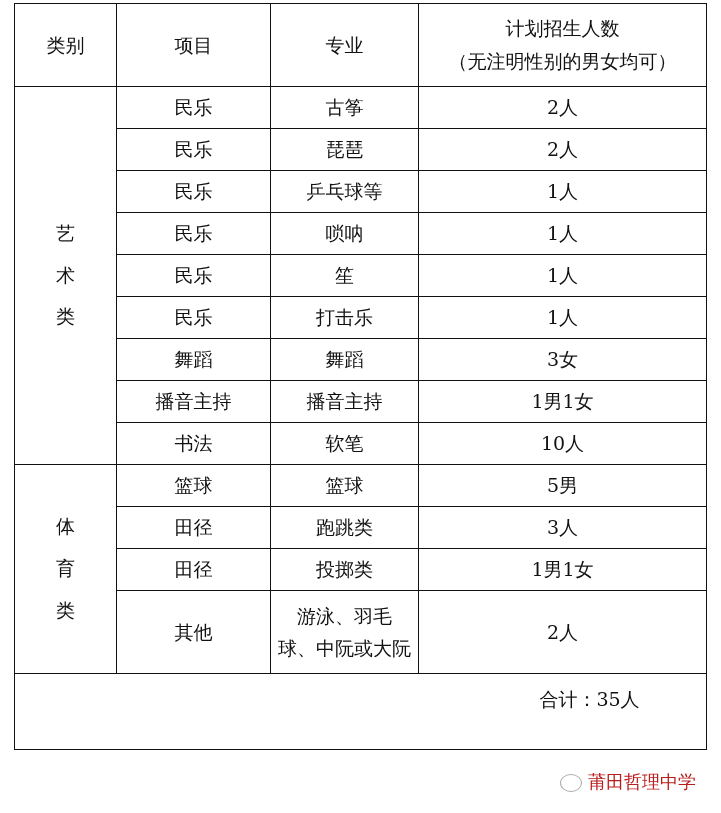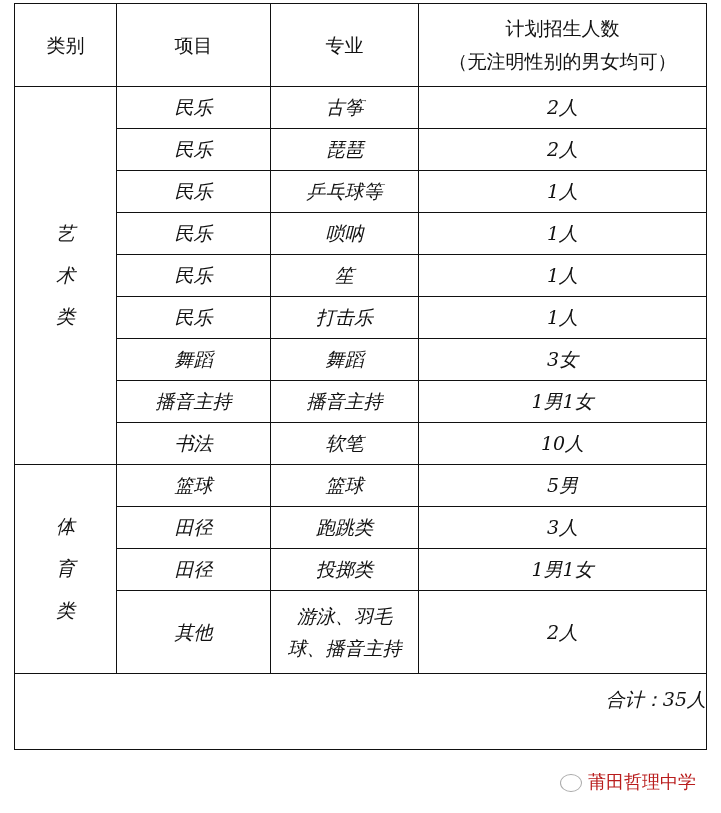--- a/index.html
+++ b/index.html
@@ -4,24 +4,24 @@
 <style>
   html,body{margin:0;padding:0;background:#fff;}
   body{width:721px;height:813px;position:relative;overflow:hidden;
        font-family:"DejaVu Serif","Liberation Serif",serif;color:#111;}
   table{position:absolute;left:14px;top:3px;border-collapse:collapse;
         width:692px;table-layout:fixed;}
   td,th{border:1.5px solid #111;text-align:center;vertical-align:middle;
         font-weight:normal;font-size:19px;padding:0;line-height:1.2;}
   th{height:82px;}
   .hdr2{line-height:1.75;}
-  td{height:41px;font-style:italic;}
+  td{height:41px;}
   .cat{line-height:2.2;}
   .tall{height:82px;line-height:1.7;}
-  .total{height:75px;text-align:right;}
+  .total{height:75px;text-align:center;}
   .total span{display:inline-block;margin-left:458px;position:relative;top:-12px;}
   .watermark{position:absolute;left:560px;top:770px;font-size:18px;color:#b91c1c;
              font-family:"DejaVu Sans","Liberation Sans",sans-serif;}
   .wm-icon{display:inline-block;width:20px;height:16px;border:1.5px solid #aaa;
            border-radius:50%;margin-right:6px;vertical-align:middle;}
 </style>
 </head>
 <body>
 
 <table>
@@ -111,21 +111,21 @@
     </tr>
     <tr>
       <td>田径</td>
       <td>投掷类</td>
       <td>1男1女</td>
     </tr>
     <tr>
       <td class="tall">其他</td>
       <td class="tall">
         <div>游泳、羽毛</div>
-        <div>球、播音主持</div>
+        <div>球、中阮或大阮</div>
       </td>
       <td class="tall">2人</td>
     </tr>
     <tr>
       <td colspan="4" class="total">
         <span>合计：35人</span>
       </td>
     </tr>
   </tbody>
 </table>

